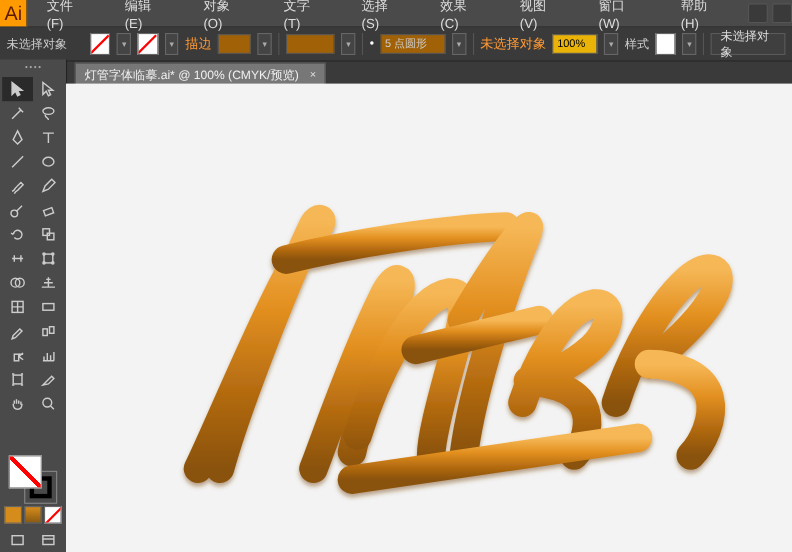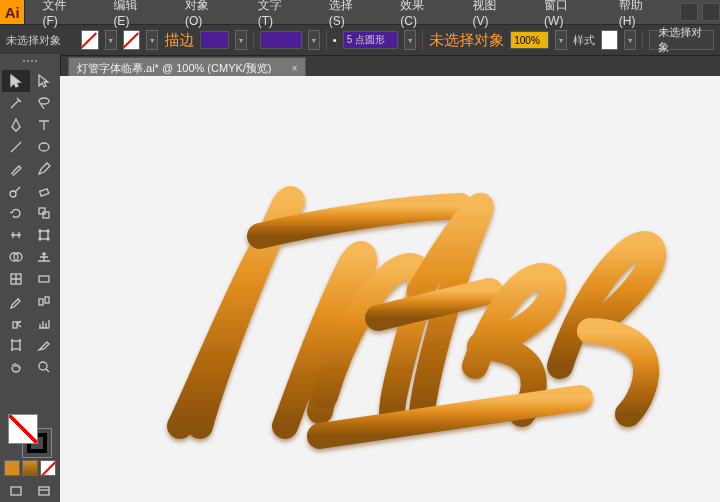--- a/index.html
+++ b/index.html
@@ -1,36 +1,36 @@
 <!DOCTYPE html>
 <html><head>
 <meta charset="utf-8">
 <style>
 html,body{margin:0;padding:0;width:720px;height:502px;background:#333;font-family:"Microsoft YaHei",Arial,sans-serif;font-size:11px;color:#ccc;overflow:hidden;user-select:none}
 .menubar{height:24px;background:#4a4a4a;display:flex;align-items:center;border-bottom:1px solid #2a2a2a}
-.ai-logo{width:26px;height:24px;background:#FF9A00;color:#5a1a00;font-weight:bold;font-size:15px;display:flex;align-items:center;justify-content:center;border-right:1px solid #2a2a2a}
+.ai-logo{width:26px;height:24px;background:#FF9A00;color:#5a1a00;font-weight:normal;font-size:18px;display:flex;align-items:center;justify-content:center;border-right:1px solid #2a2a2a}
 .menuitem{padding:0 17px;height:24px;display:flex;align-items:center;font-size:12px;color:#ddd;cursor:pointer}
 .menuicons{margin-left:6px;display:flex;gap:4px;align-items:center}
 .micn{width:16px;height:16px;background:#3a3a3a;border:1px solid #555;border-radius:2px}
 .control-bar{height:30px;background:#3a3a3a;border-bottom:1px solid #222;display:flex;align-items:center;padding:0 6px;gap:6px}
 .cb-txt{color:#ccc;font-size:11px;white-space:nowrap}
-.cb-orange{color:#ff9933;font-size:15px;white-space:nowrap}
+.cb-orange{color:#ff9933;font-size:12px;white-space:nowrap}
 .swatch{width:18px;height:18px;border:1px solid #666}
 .swatch.white{background:#fff}
 .swatch.none{background:#fff;position:relative;overflow:hidden}
 .swatch.none:after{content:"";position:absolute;width:140%;height:2px;background:red;top:50%;left:-20%;transform:rotate(-45deg) translateY(-50%)}
 .dd{width:12px;height:18px;background:#444;border:1px solid #666;display:flex;align-items:center;justify-content:center}
 .dd:after{content:"▾";font-size:8px;color:#aaa}
-.cb-input{background:#4c1d95;border:1px solid #555;height:16px;color:#ccc;font-size:10px;padding:0 3px;display:flex;align-items:center}
+.cb-input{background:#a16207;border:1px solid #555;height:16px;color:#ccc;font-size:10px;padding:0 3px;display:flex;align-items:center}
 .cb-num{width:24px}
 .cb-pct{width:36px;background:#eab308;color:#000}
 .sep{width:1px;height:20px;background:#555}
 .btn{background:#3f3f3f;border:1px solid #5a5a5a;height:18px;padding:0 8px;display:flex;align-items:center;font-size:11px;color:#ddd}
 .tab-strip{height:22px;background:#3a3a3a;display:flex;align-items:flex-end;padding-left:68px;border-bottom:1px solid #222}
-.doc-tab{height:20px;background:#777;border:1px solid #555;border-bottom:none;padding:0 8px;display:flex;align-items:center;gap:20px;font-size:11px;color:#f0f0f0}
+.doc-tab{height:20px;background:#777;border:1px solid #555;border-bottom:none;padding:0 8px;display:flex;align-items:center;gap:10px;font-size:11px;color:#f0f0f0}
 .close-x{font-size:10px;color:#ddd;cursor:pointer}
 .toolbox{position:absolute;left:0;top:54px;width:60px;bottom:0;background:#4a4a4a;border-right:1px solid #222;display:flex;flex-direction:column;align-items:center;padding-top:4px}
 .tool-grip{width:50px;height:6px;display:flex;justify-content:center;gap:2px;margin:2px 0 4px}
 .tool-grip span{width:2px;height:2px;background:#aaa;border-radius:50%}
 .tool-col{width:56px;flex:1;display:flex;flex-direction:column}
 .trow{display:flex}
 .tcell{width:28px;height:22px;display:flex;align-items:center;justify-content:center;color:#ccc;position:relative;cursor:pointer}
 .tcell.sel{background:#2a2a2a}
 .tcell svg{width:16px;height:16px;stroke:#ccc;fill:none;stroke-width:1.3}
 .fill-stroke{margin-top:4px;position:relative;width:44px;height:44px}

